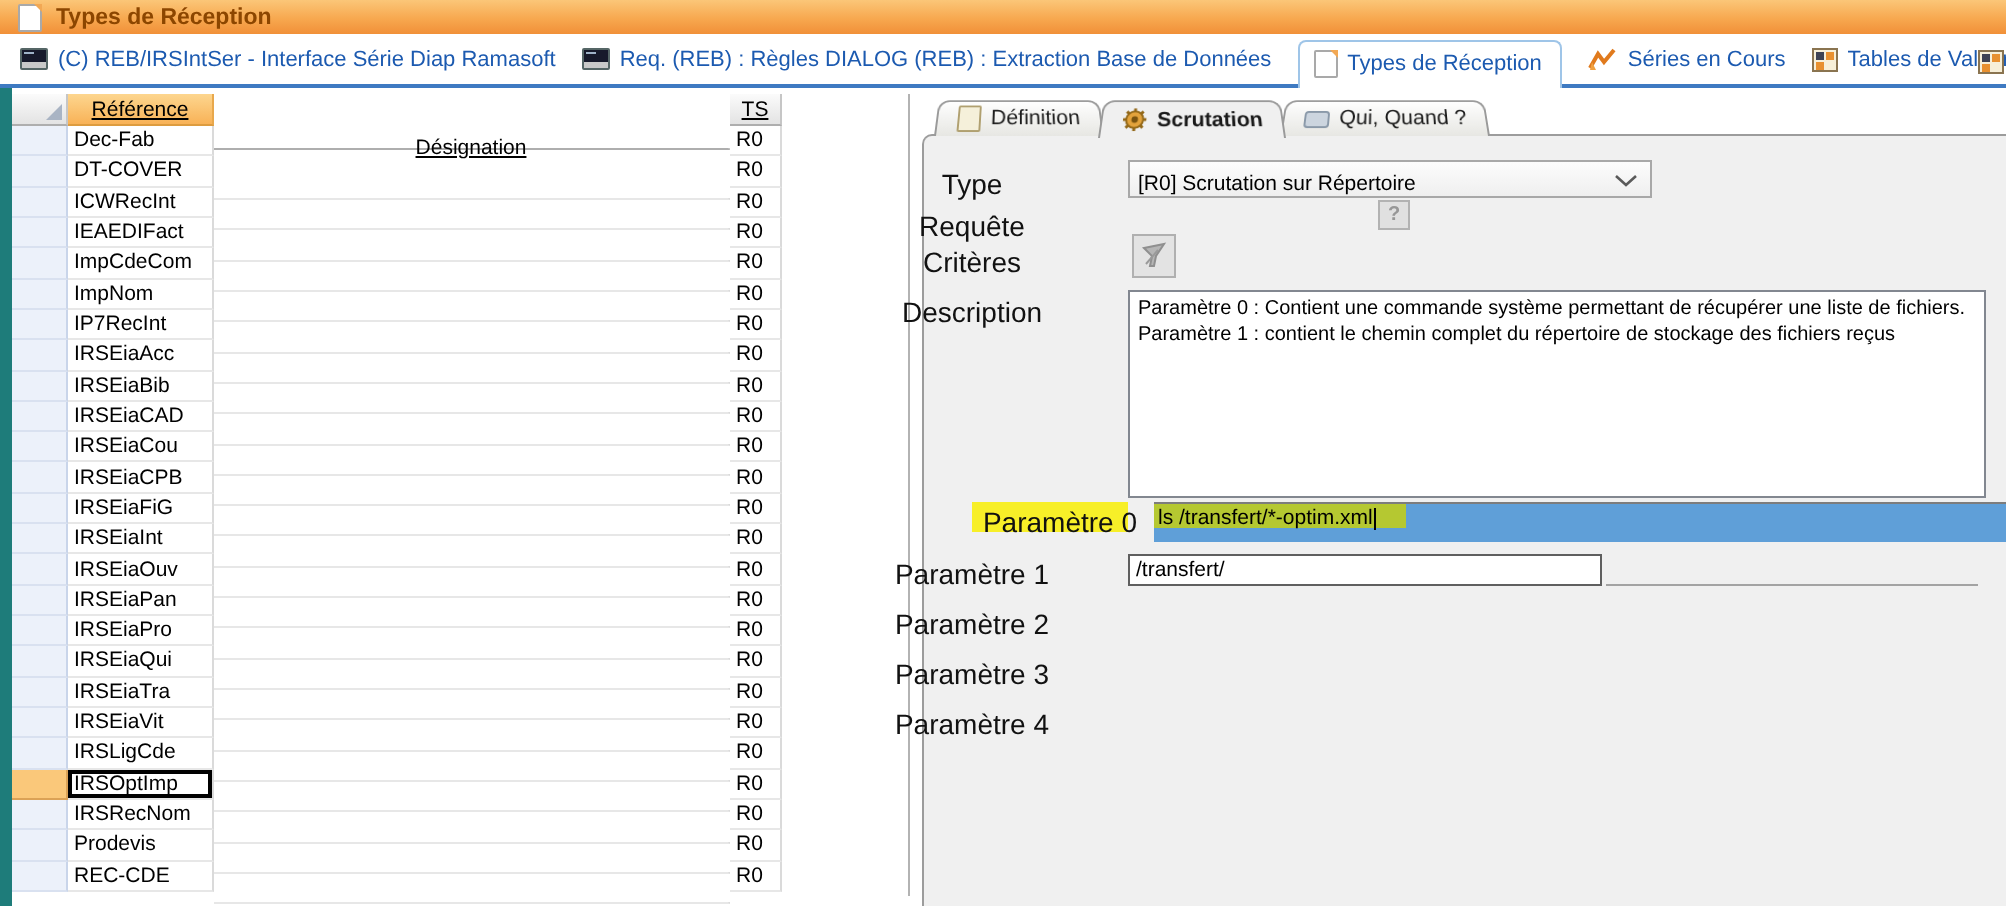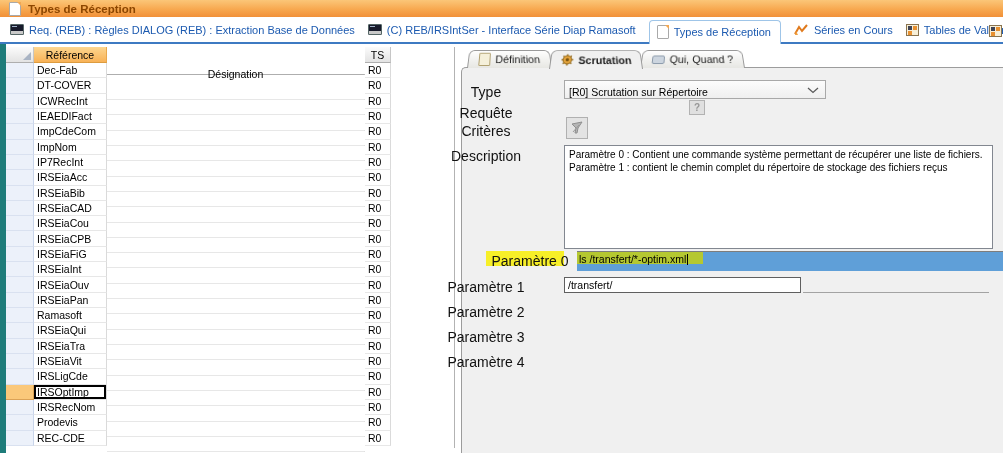--- a/index.html
+++ b/index.html
@@ -43,21 +43,21 @@
   .icon-table-grid .c { left:1px; top:6px; width:4px; height:4px; background:#e89030; }
   .icon-table-grid.partial { position:absolute; left:989px; top:25px; z-index:4; }
 
   
   .teal-strip { position:absolute; left:0; top:44px; width:6px; height:409px; background:var(--teal-strip); }
 
   
   .grid { position:absolute; left:6px; top:47px; width:449px; height:401px; background:#fff; border-right:1px solid #b3b3b3; box-sizing:border-box; font-size:10.5px; color:#000; }
   .ghead { display:flex; height:16px; }
   .hc { box-sizing:border-box; display:flex; align-items:center; justify-content:center;
-    background:linear-gradient(180deg,#fbfbfb,#e3e3e3); border-right:1px solid #c6c6c6; border-bottom:1px solid #aeaeae; }
+    background:linear-gradient(180deg,#fbfbfb,#e3e3e3); border-right:1px solid #c6c6c6; border-bottom:1px solid #aeaeae;text-decoration:underline; }
   .hc.corner { width:28px; position:relative; }
   .corner-tri { position:absolute; right:2px; bottom:2px; width:0; height:0; border-left:8px solid transparent; border-bottom:8px solid #a9b4c4; }
   .hc.ref { width:73px; background:linear-gradient(180deg,#fdd68f,var(--sorted-header)); border-right:1px solid #e8a84c; border-bottom:1px solid #dd9c3f; }
   .hc.des { width:258px;margin-top:27px; }
   .hc.ts  { width:26px; border-right:1px solid #c6c6c6; }
 
   .trow { display:flex; height:15.32px; }
   .cell { box-sizing:border-box; overflow:hidden; white-space:nowrap; display:flex; align-items:center;
     border-right:1px solid #dadada; border-bottom:1px solid #e7e7e7; }
   .c-sel { width:28px; background:#ecf1fa; border-right:1px solid #c9d5ea; border-bottom:1px solid #d9e1f0; }
@@ -128,25 +128,25 @@
 <div class="screen">
 
   <div class="titlebar">
     <span class="doc-icon"></span>
     <span class="titlebar-text">Types de Réception</span>
   </div>
 
   <div class="tabbar">
     <div class="tab">
       <span class="icon-console"></span>
-      <span>Req. (REB) : Règles DIALOG (REB) : Extraction Base de Données</span>
+      <span>(C) REB/IRSIntSer - Interface Série Diap Ramasoft</span>
     </div>
     <div class="tab">
       <span class="icon-console"></span>
-      <span>(C) REB/IRSIntSer - Interface Série Diap Ramasoft</span>
+      <span>Req. (REB) : Règles DIALOG (REB) : Extraction Base de Données</span>
     </div>
     <div class="tab active">
       <span class="doc-icon"></span>
       <span>Types de Réception</span>
     </div>
     <div class="tab">
       <svg width="15" height="12">
         <polyline points="1,10 5,3 8,7 13,1" fill="none" stroke="#e07a1d" stroke-width="2"></polyline>
         <polygon points="1,11 4,11 2,7" fill="#f0a040"></polygon>
       </svg>
@@ -270,21 +270,21 @@
       <div class="cell c-ts">R0</div>
     </div>
         <div class="trow">
       <div class="cell c-sel"></div>
       <div class="cell c-ref">IRSEiaPan</div>
       <div class="cell c-des">Reception Panneau Ramasoft</div>
       <div class="cell c-ts">R0</div>
     </div>
         <div class="trow">
       <div class="cell c-sel"></div>
-      <div class="cell c-ref">Ramasoft</div>
+      <div class="cell c-ref">IRSEiaPro</div>
       <div class="cell c-des">Reception profile Ramasoft</div>
       <div class="cell c-ts">R0</div>
     </div>
         <div class="trow">
       <div class="cell c-sel"></div>
       <div class="cell c-ref">IRSEiaQui</div>
       <div class="cell c-des">Reception Quicaillerie Ramasoft</div>
       <div class="cell c-ts">R0</div>
     </div>
         <div class="trow">

